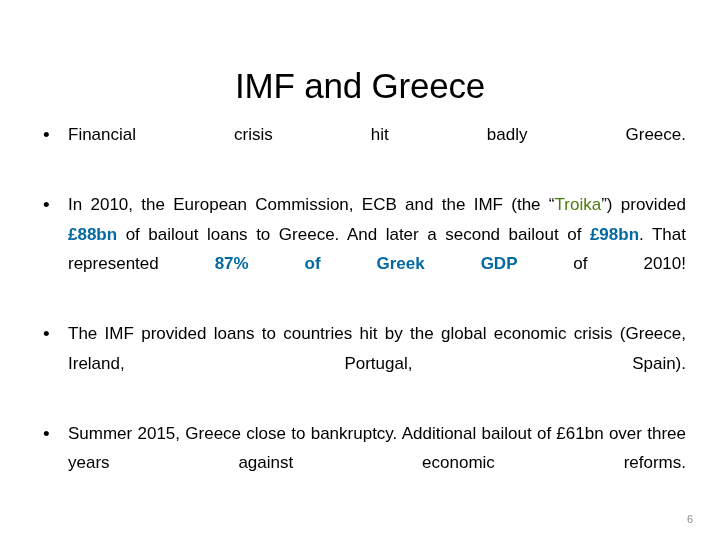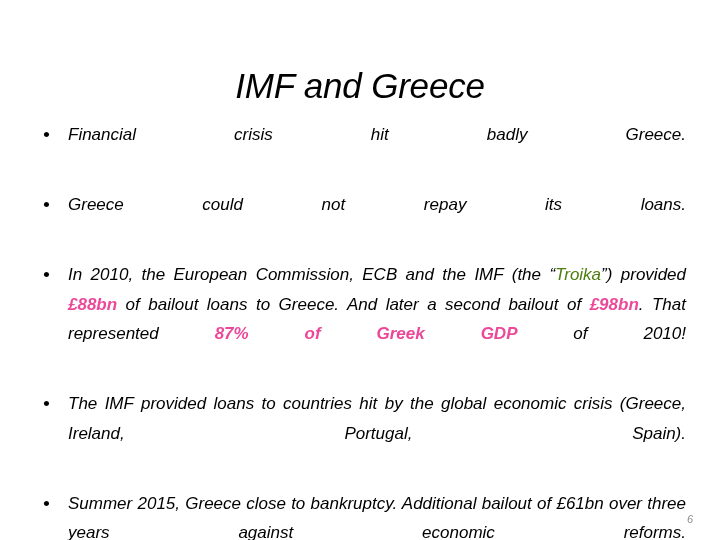--- a/index.html
+++ b/index.html
@@ -14,21 +14,20 @@
     overflow: hidden;
     font-family: "Liberation Sans", sans-serif;
     color: #000000;
     -webkit-font-smoothing: antialiased;
   }
 
   .slide {
     position: absolute;
     inset: 0;
     background: #ffffff;
-    font-style: italic;
   }
 
   
   .slide-title {
     position: absolute;
     left: 36px;
     right: 36px;
     top: 40px;
     height: 50px;
     text-align: center;
@@ -76,21 +75,21 @@
   .bullet-item .text-flow {
     display: block;
   }
   .bullet-item .text-flow::after {
     content: "";
     display: inline-block;
     width: 100%;
   }
 
   .em-blue {
-    color: #ec4899;
+    color: #0369a1;
     font-weight: bold;
   }
   .em-red {
     color: #4d7c0f;
     font-weight: 400;
   }
 
   
   .page-number {
     position: absolute;
@@ -108,23 +107,20 @@
 <div class="slide">
 
   <h1 class="slide-title">IMF and Greece</h1>
 
   <div class="body-list">
 
     <div class="bullet-item">
       <span class="text-flow"><span>Financial crisis hit badly Greece.</span></span>
     </div>
 
-    <div class="bullet-item">
-      <span class="text-flow"><span>Greece could not repay its loans.</span></span>
-    </div>
 
     <div class="bullet-item">
       <span class="text-flow"><span>In 2010, the European Commission, ECB and the IMF (the “</span><span class="em-red">Troika</span><span>”) provided </span><span class="em-blue">£88bn</span><span> of bailout loans to Greece. And later a second bailout of </span><span class="em-blue">£98bn</span><span>. That represented </span><span class="em-blue">87% of Greek GDP</span><span> of 2010!</span></span>
     </div>
 
     <div class="bullet-item">
       <span class="text-flow"><span>The IMF provided loans to countries hit by the global economic crisis (Greece, Ireland, Portugal, Spain).</span></span>
     </div>
 
     <div class="bullet-item">

